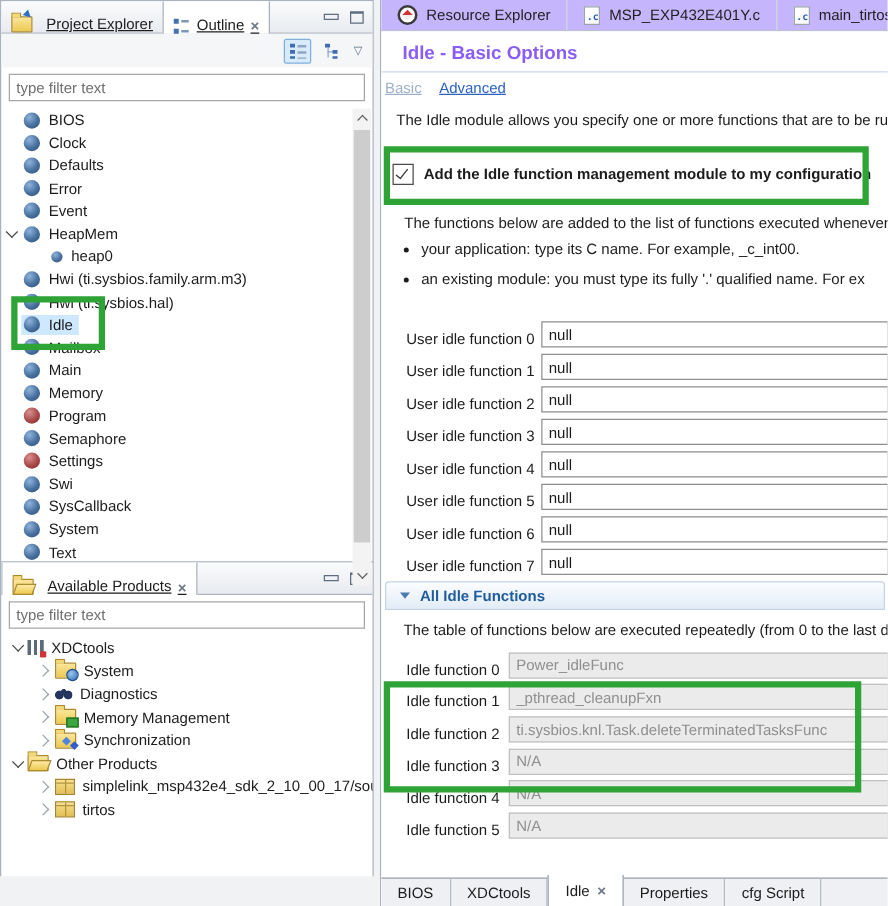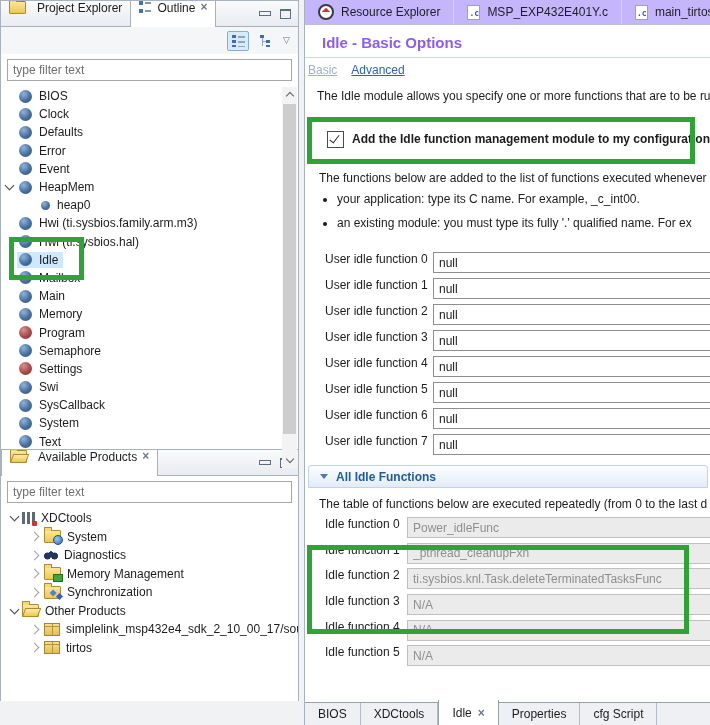--- a/index.html
+++ b/index.html
@@ -10,21 +10,21 @@
   }
 
   
   .lpanel { position:absolute; left:0; width:299px; background:#fff;
             border:1px solid #aab2bf; box-sizing:border-box; overflow:hidden; }
   #panel-outline  { top:0;     height:470px; }
   #panel-products { top:449px; height:252px; border-bottom:none; }
 
   .vtabbar { height:25px; display:flex; align-items:stretch;
              background:linear-gradient(#fafbfc,#e8ebf0); border-bottom:1px solid #a9b1bf; }
-  .vtab { display:flex; align-items:flex-start; gap:5px; padding:0 8px; white-space:nowrap; }
+  .vtab { display:flex; align-items:flex-end; gap:5px; padding:0 8px; white-space:nowrap;text-decoration:underline; }
   .vtab.active { background:#fff; border-left:1px solid #a9b1bf; border-right:1px solid #a9b1bf;
                  margin-bottom:-1px; }
   .winbtns { margin-left:auto; display:flex; align-items:center; gap:9px; padding-right:7px; }
   .btn-min { width:12px; height:5px;  border:1px solid #5e6e80; box-sizing:border-box; }
   .btn-max { width:11px; height:10px; border:1px solid #5e6e80; border-top:2px solid #5e6e80; box-sizing:border-box; }
 
   .outline-toolbar { height:27px; display:flex; justify-content:flex-end; align-items:center;
                      gap:7px; padding-right:8px; background:#f5f6f8; }
   .tbico { width:20px; height:18px; display:flex; align-items:center; justify-content:center; border-radius:2px; }
   .tbico.selected { background:#d9eafa; border:1px solid #7fb0dc; }
@@ -127,40 +127,40 @@
           color:#2a5db0; font-family:"DejaVu Sans Mono",monospace; }
 
   .page { position:relative; width:406px; height:701px; overflow:hidden; background:#fff; }
   .title-bar { padding:9px 0 5px 17px; border-bottom:1px solid #c9daec; }
   .page-title { font-size:15px; line-height:18px; font-weight:bold; color:#8b5cf6; }
   .links { padding:5px 16px 0 3px; display:flex; gap:14px; }
   .link { color:#2a63c0; text-decoration:underline; }
   .link.dis { color:#9fb0cc; }
   .intro, .desc { white-space:nowrap; overflow:hidden; line-height:14px; }
   .intro { margin:12px 0 0 12px; }
-  .cbx-row { margin-top:13px; height:46px; display:flex; align-items:center; gap:8px; padding-left:22px; }
+  .cbx-row { margin-top:13px; height:46px; display:flex; align-items:center; gap:8px; padding-left:9px; }
   .cbx { width:15px; height:15px; border:1px solid #4a4a4a; background:#fff; position:relative; flex:none; }
   .cbx::after { content:""; position:absolute; left:4px; top:1px; width:4px; height:9px;
                 border-right:1.6px solid #333; border-bottom:1.6px solid #333; transform:rotate(38deg); }
   .cbx-label { font-weight:bold; white-space:nowrap; }
 
   .sect { margin:9px 0 0 3px; width:400px; height:23px; box-sizing:border-box; display:flex; align-items:center;
           gap:8px; padding-left:11px; background:linear-gradient(#fcfdff,#e2ecf7);
           border:1px solid #c3d3e6; border-radius:3px 3px 0 0; color:#1e5c9e; font-weight:bold; }
   .sect.s2 { margin-top:5px; }
   .tri { width:0; height:0; border-left:4px solid transparent; border-right:4px solid transparent;
          border-top:5px solid #4a7ab2; }
-  .desc { margin:9px 0 0 14px; }
+  .desc { margin:9px 0 0 14px;text-align:right; }
   .bullets { margin:7px 0 0 32px; list-style:disc; }
   .bullets li { line-height:15px; white-space:nowrap; }
   .bullets li + li { margin-top:9px; }
 
   .rows-user { margin-top:21px; }
   .rows-all  { margin-top:6px; }
-  .frow { display:flex; align-items:flex-start; height:26px; padding-left:20px; }
+  .frow { display:flex; align-items:flex-end; height:26px; padding-left:20px; }
   .frow .flab { width:108px; flex:none; white-space:nowrap; }
   .frow input { width:290px; height:21px; box-sizing:border-box; border:1px solid #8e8e8e; padding:0 5px;
                 font:12px "Liberation Sans",sans-serif; color:#1a1a1a; background:#fff; }
   .frow2 { height:25.7px; }
   .frow2 .flab { width:82px; }
   .frow2 input { width:310px; background:#ebebeb; border:1px solid #c0c0c0; color:#8f8f8f; }
 
   .anno { position:absolute; border:5px solid #2ea336; box-sizing:border-box; z-index:7; pointer-events:none; }
   #anno-idle { top:236px; left:8px;  width:75px;  height:43px; }
   #anno-cbx  { top:117px; left:2px;  width:388px; height:47px; }

